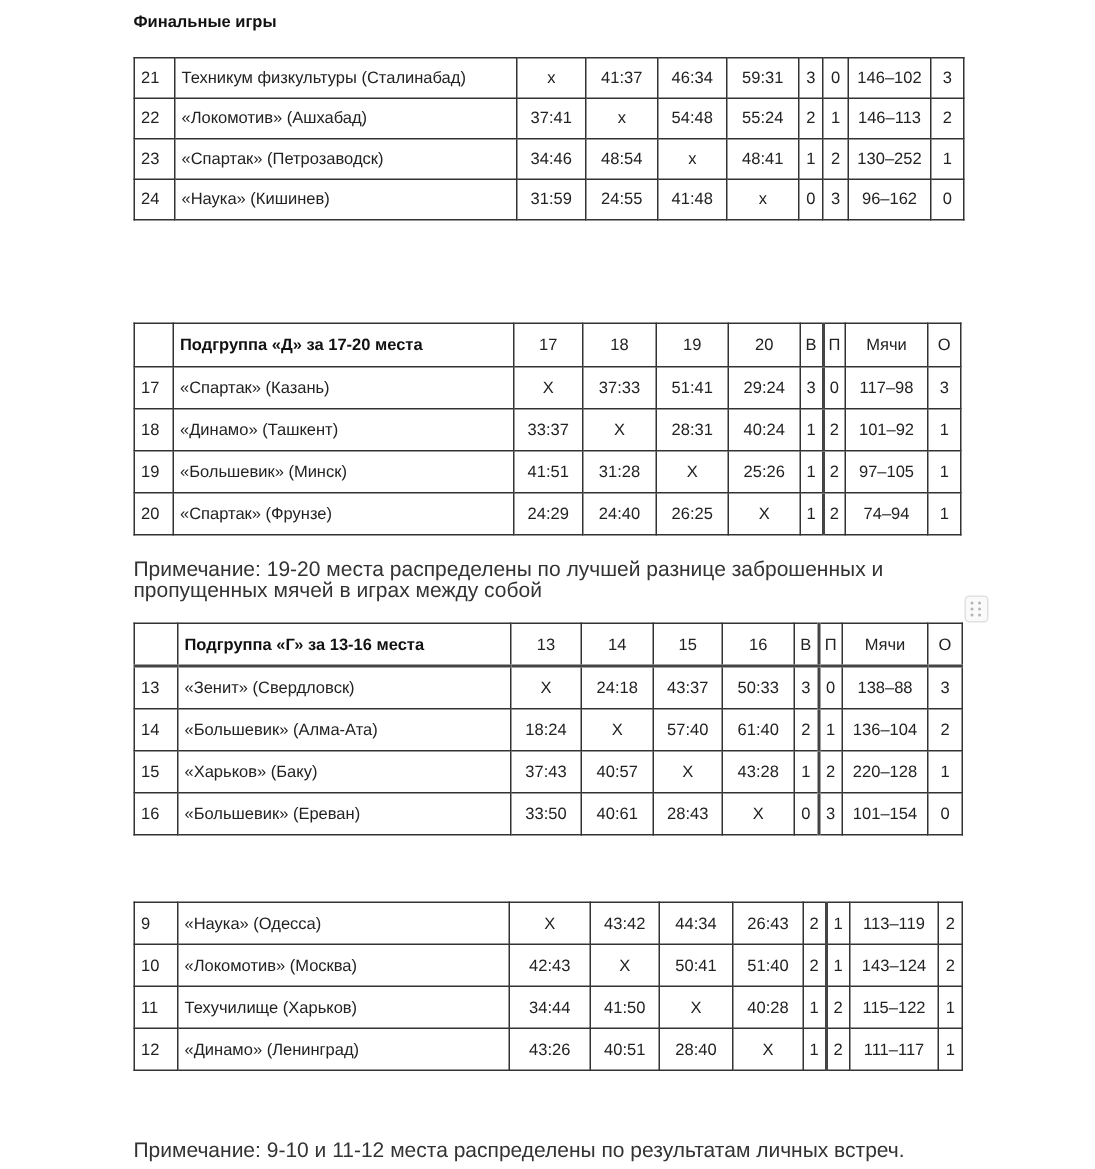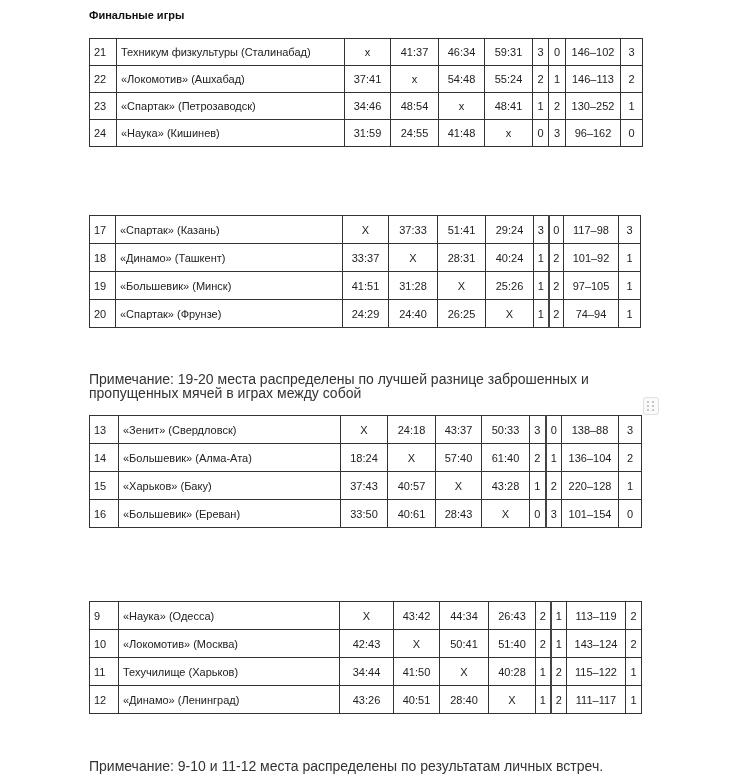--- a/index.html
+++ b/index.html
@@ -111,20 +111,32 @@
       <col style="width:46px">
       <col style="width:49px">
     <col style="width:48px">
       <col style="width:48px">
       <col style="width:15px">
       <col style="width:15px">
     <col style="width:55px">
       <col style="width:22px">
   </colgroup>
   <tbody>
+      <tr style="height:28px">
+    <td style="height:28px"></td>
+    <td class="group-title">Подгруппа «Д» за 17-20 места</td>
+    <td class="c">17</td>
+    <td class="c">18</td>
+    <td class="c">19</td>
+    <td class="c">20</td>
+    <td class="c" style="padding:0">В</td>
+    <td class="c sep-l" style="padding:0">П</td>
+    <td class="c">Мячи</td>
+    <td class="c" style="padding:0">О</td>
+  </tr>
   <tr>
     <td style="height:27px">17</td>
     <td>«Спартак» (Казань)</td>
     <td class="c">X</td>
     <td class="c">37:33</td>
     <td class="c">51:41</td>
     <td class="c">29:24</td>
     <td class="c" style="padding:0">3</td>
     <td class="c sep-l" style="padding:0">0</td>
     <td class="c">117–98</td>
@@ -189,20 +201,32 @@
       <col style="width:47px">
       <col style="width:48px">
     <col style="width:46px">
       <col style="width:48px">
       <col style="width:16px">
       <col style="width:16px">
     <col style="width:57px">
       <col style="width:23px">
   </colgroup>
   <tbody>
+      <tr class="hdr">
+    <td style="height:27px"></td>
+    <td class="group-title">Подгруппа «Г» за 13-16 места</td>
+    <td class="c">13</td>
+    <td class="c">14</td>
+    <td class="c">15</td>
+    <td class="c">16</td>
+    <td class="c" style="padding:0">В</td>
+    <td class="c sep-l" style="padding:0">П</td>
+    <td class="c">Мячи</td>
+    <td class="c" style="padding:0">О</td>
+  </tr>
   <tr>
     <td style="height:27px">13</td>
     <td>«Зенит» (Свердловск)</td>
     <td class="c">X</td>
     <td class="c">24:18</td>
     <td class="c">43:37</td>
     <td class="c">50:33</td>
     <td class="c" style="padding:0">3</td>
     <td class="c sep-l" style="padding:0">0</td>
     <td class="c">138–88</td>

